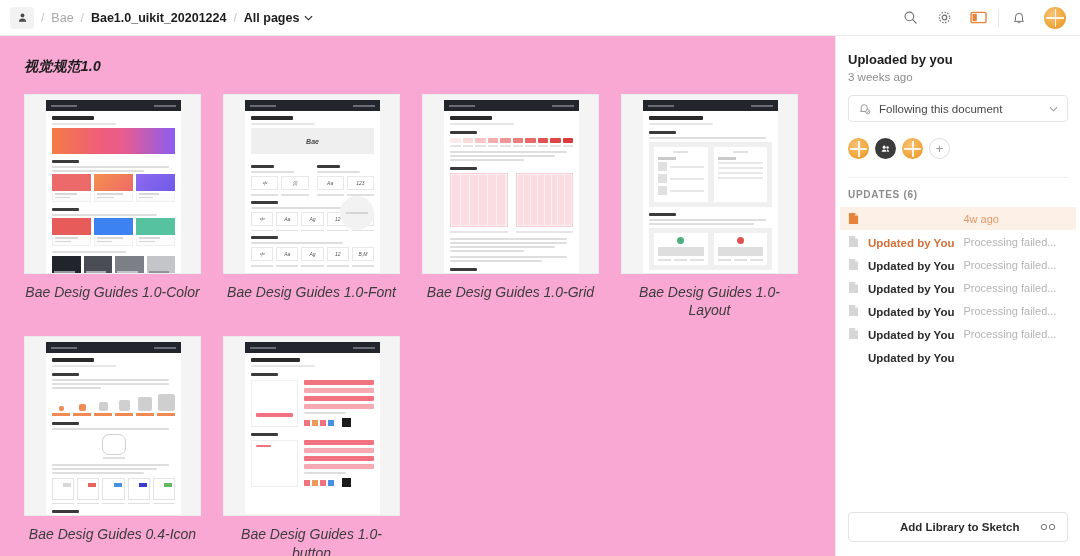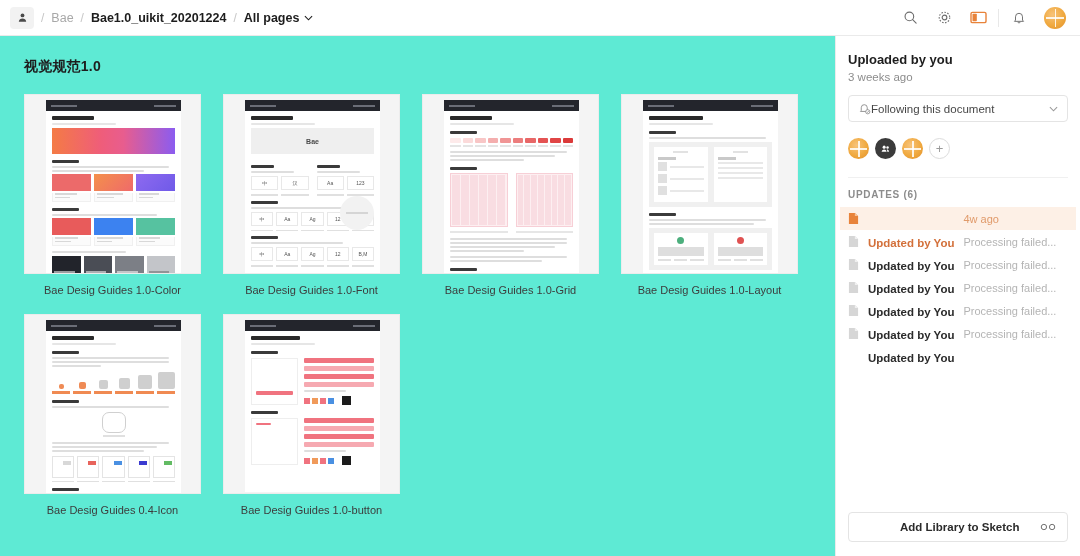--- a/index.html
+++ b/index.html
@@ -51,39 +51,39 @@
   .avatar-top::after {
     content: ""; position: absolute; top: 12%; bottom: 8%; left: 48%;
     width: 1.6px; background: rgba(255,255,255,.85);
   }
 
   
   .body { flex: 1 1 auto; display: flex; min-height: 0; }
 
   
   .main {
-    flex: 1 1 auto; background: #5eead4;
+    flex: 1 1 auto; background: #f9a8d4;
     padding: 22px 24px 0 24px;
-    overflow: hidden; position: relative;
+    overflow: hidden; position: relative; font-style: italic;
   }
   .page-title {
     font-size: 14px; font-weight: bold; color: #1d1d1d;
     margin: 0 0 18px 0; letter-spacing: .2px;
   }
   .grid { display: flex; flex-wrap: wrap; gap: 0 22px; }
   .card { width: 177px; margin-bottom: 17px; }
   .thumb {
     width: 177px; height: 180px;
     background: #f4f4f4;
     border: 1px solid #ececec;
     overflow: hidden; position: relative;
   }
   .caption {
     margin-top: 9px; text-align: center;
-    font-size: 11px; color: #3c3c3c; line-height: 1.3;
+    font-size: 14px; color: #3c3c3c; line-height: 1.3;
   }
 
   
   .sheet {
     position: absolute; left: 21px; top: 5px;
     width: 135px; min-height: 172px;
     background: #ffffff;
   }
   .sh-head {
     height: 11px; background: #23252c;
@@ -205,21 +205,21 @@
   .sb-scroll { flex: 1 1 auto; overflow: hidden; padding: 16px 12px 0 12px; }
   .sb-title { font-size: 13px; font-weight: bold; color: #1d1d1d; }
   .sb-sub { font-size: 11.5px; color: #8c8c8c; margin-top: 4px; }
   .sb-desc {
     font-size: 11.5px; color: #a0a0a0; font-style: italic;
     margin-top: 16px;
   }
   .follow {
     margin-top: 12px; height: 27px;
     border: 1px solid #e4e4e4; border-radius: 4px;
-    display: flex; align-items: center; 
+    display: flex; align-items: center; gap: 8px;
     padding: 0 9px; background: #fff;
   }
   .follow-label { font-size: 11.5px; color: #474747; flex: 1 1 auto; }
   .avatars { display: flex; align-items: center; gap: 6px; margin-top: 16px; }
   .av { width: 21px; height: 21px; border-radius: 50%; position: relative; overflow: hidden; }
   .av.orange {
     background: radial-gradient(circle at 40% 35%, #f7c37a 0%, #f0a93f 55%, #e08f2a 100%);
   }
   .av.orange::before {
     content: ""; position: absolute; left: 10%; right: 10%; top: 48%;

